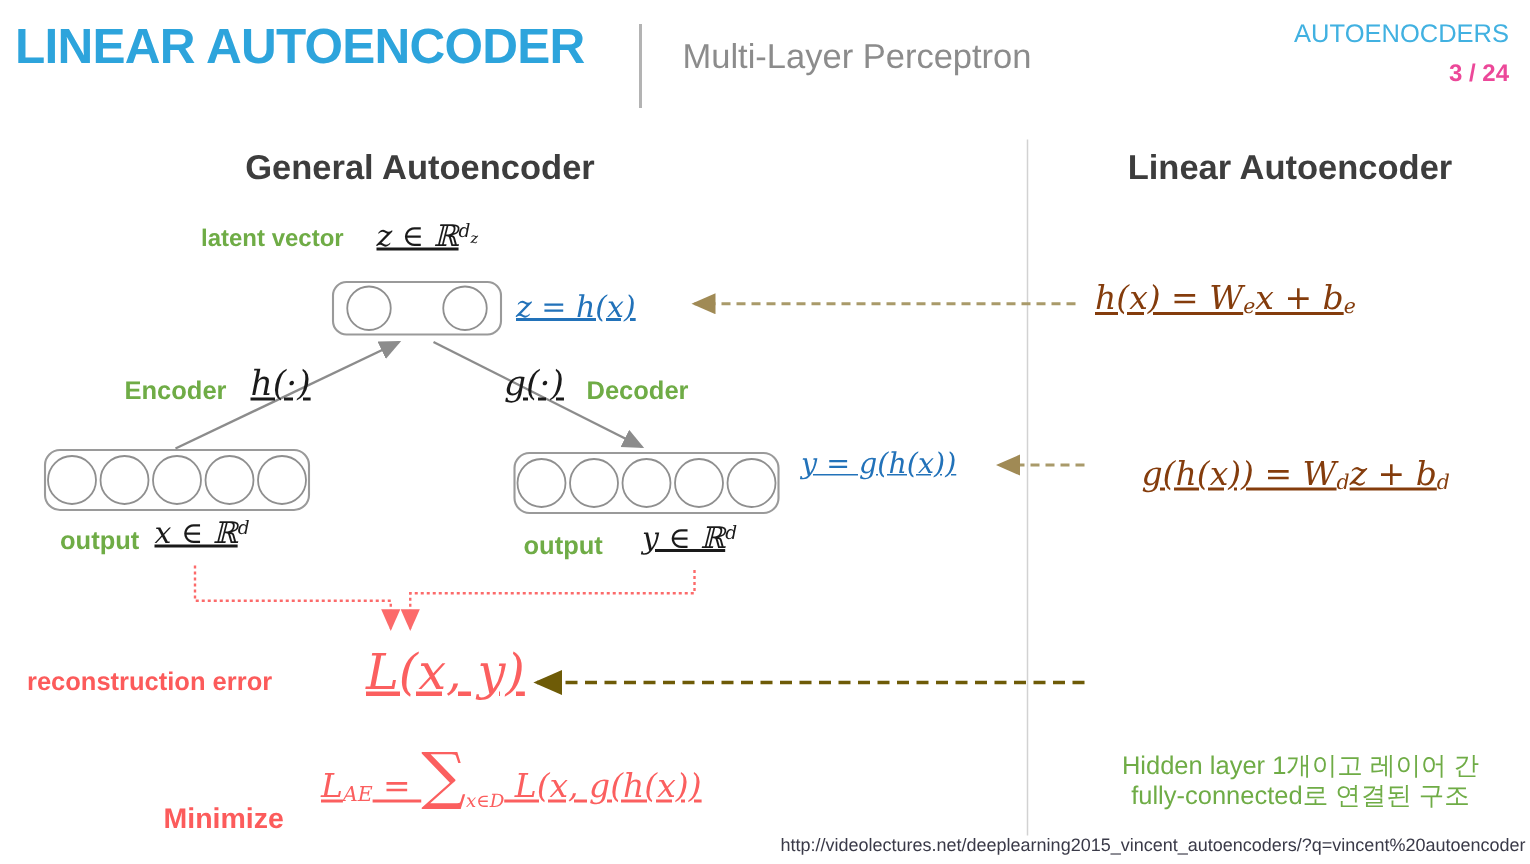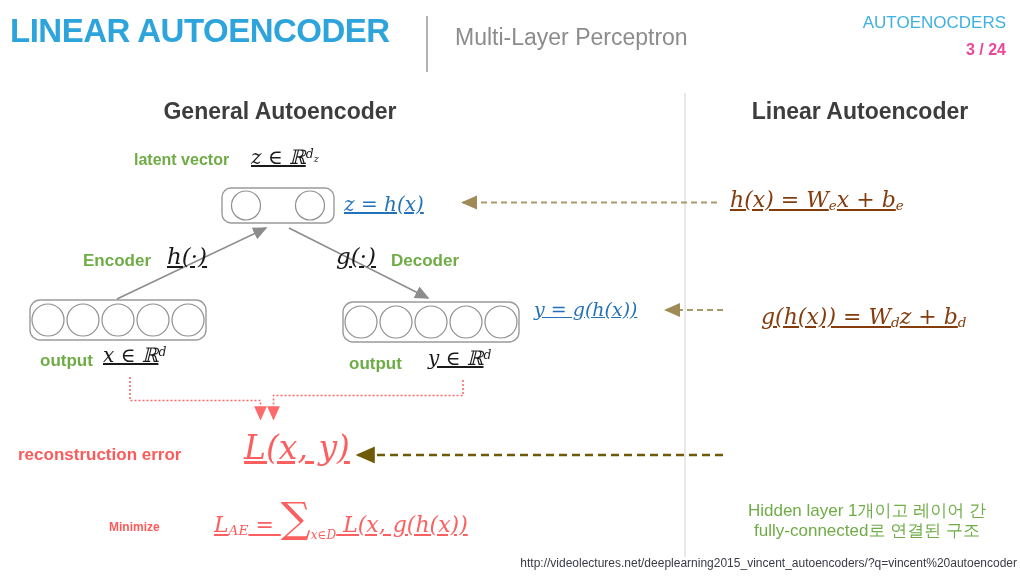--- a/index.html
+++ b/index.html
@@ -138,21 +138,21 @@
 
   <div class="abs green" style="left:40px;top:351px;font-size:17px;">output</div>
   <div class="abs math" style="left:103px;top:343px;font-size:20px;"><span class="seg-i">x ∈ ℝ</span><span class="seg-p">d</span></div>
   <div class="abs green" style="left:349px;top:354px;font-size:17px;">output</div>
   <div class="abs math" style="left:428px;top:346px;font-size:20px;"><span class="seg-i">y ∈ ℝ</span><span class="seg-p">d</span></div>
   <div class="abs math blue-math" style="left:534px;top:298px;font-size:19px;"><span class="seg-i">y = g(h(x))</span></div>
 
   <div class="abs red" style="left:18px;top:445px;font-size:17px;">reconstruction error</div>
   <div class="abs math red-math" style="left:229px;top:428px;font-size:33px;margin-left:15px;"><span class="seg-i">L(x, y)</span></div>
 
-  <div class="abs red" style="left:109px;top:520px;font-size:12px;">Minimize</div>
+  <div class="abs red" style="left:109px;top:536px;font-size:19px;">Minimize</div>
   <div class="abs math red-math" style="left:214px;top:512px;font-size:22px;"><span class="seg-i">L</span><span class="seg-b">AE</span><span class="seg-i"> = </span><span class="seg-S">∑</span><span class="seg-u">x∈D</span><span class="seg-i"> L(x, g(h(x))</span></div>
 
   <div class="abs math brown-math" style="left:730px;top:187px;font-size:22px;"><span class="seg-i">h(x) = W</span><span class="seg-b">e</span><span class="seg-i">x + b</span><span class="seg-b">e</span></div>
   <div class="abs math brown-math" style="left:734px;top:304px;font-size:22px;margin-left:27px;"><span class="seg-i">g(h(x)) = W</span><span class="seg-b">d</span><span class="seg-i">z + b</span><span class="seg-b">d</span></div>
 
   <div class="abs note">
     <div>Hidden layer 1개이고 레이어 간</div>
     <div>fully-connected로 연결된 구조</div>
   </div>
 

